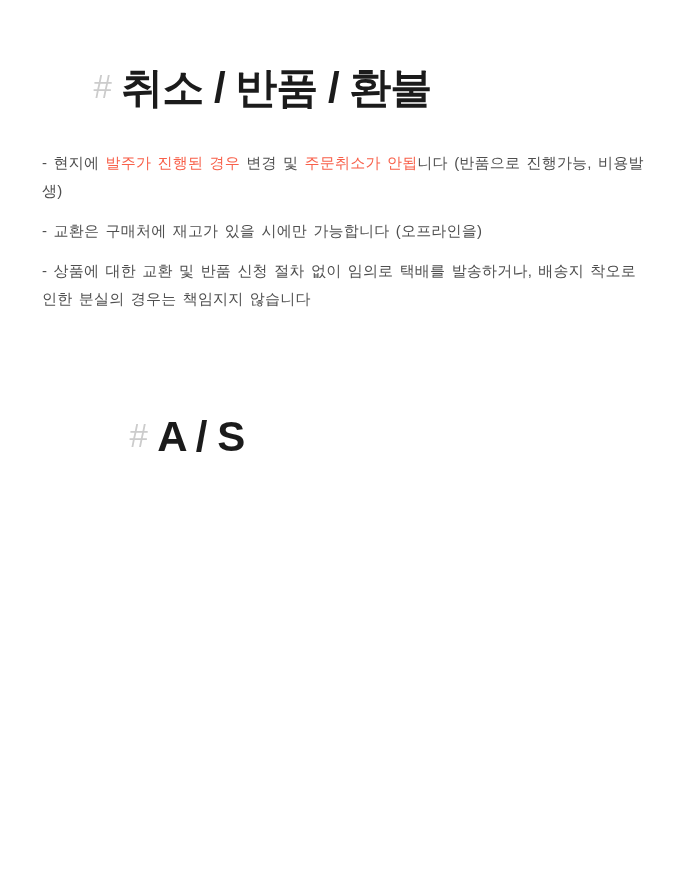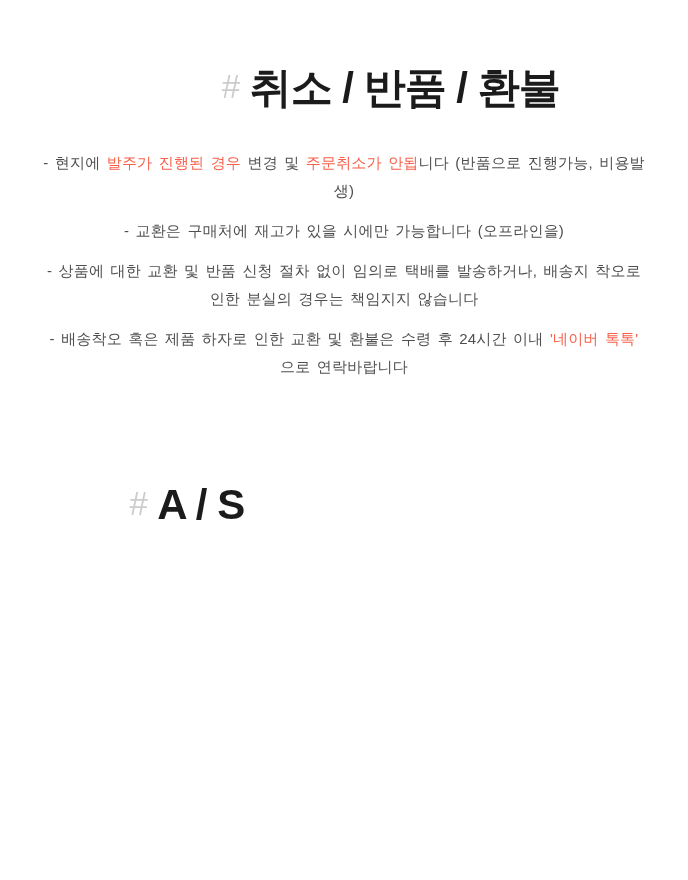--- a/index.html
+++ b/index.html
@@ -26,21 +26,21 @@
   .section-title {
     margin: 0;
     padding-left: 93px;
     font-size: 42px;
     line-height: 1.12;
     font-weight: 600;
     color: var(--heading);
     letter-spacing: -1px;
     white-space: pre;
   }
-  .section-cancel { padding-top: 64px; text-align: center; }
+  .section-cancel { padding-top: 64px; }
   .section-as { padding-top: 88px; padding-left: 36px; }
   .hash {
     font-size: 33px;
     font-weight: 400;
     font-style: italic;
     color: var(--hash);
     margin-right: 10px;
     vertical-align: 4px;
     letter-spacing: 0;
   }
@@ -62,21 +62,20 @@
 <body>
 
 <div class="page">
 
   <section class="policy-section section-cancel">
     <h1 class="section-title"><span class="hash">#</span><span>취소 / 반품 / 환불</span></h1>
     <div class="paragraphs">
         <p class="policy-text"><span>- 현지에 </span><span class="red">발주가 진행된 경우</span><span> 변경 및 </span><span class="red">주문취소가 안됩</span><span>니다 (반품으로 진행가능, 비용발생)</span></p>
         <p class="policy-text"><span>- 교환은 구매처에 재고가 있을 시에만 가능합니다 (오프라인을)</span></p>
         <p class="policy-text"><span>- 상품에 대한 교환 및 반품 신청 절차 없이 임의로 택배를 발송하거나, 배송지 착오로 인한 분실의 경우는 책임지지 않습니다</span></p>
-        <p class="policy-text"><span>- 배송착오 혹은 제품 하자로 인한 교환 및 환불은 수령 후 24시간 이내 </span><span class="red">'네이버 톡톡'</span><span> 으로 연락바랍니다</span></p>
       </div>
   </section>
 
   <section class="policy-section section-as">
     <h1 class="section-title"><span class="hash">#</span><span>A / S</span></h1>
 
   </section>
 
 </div>
 

